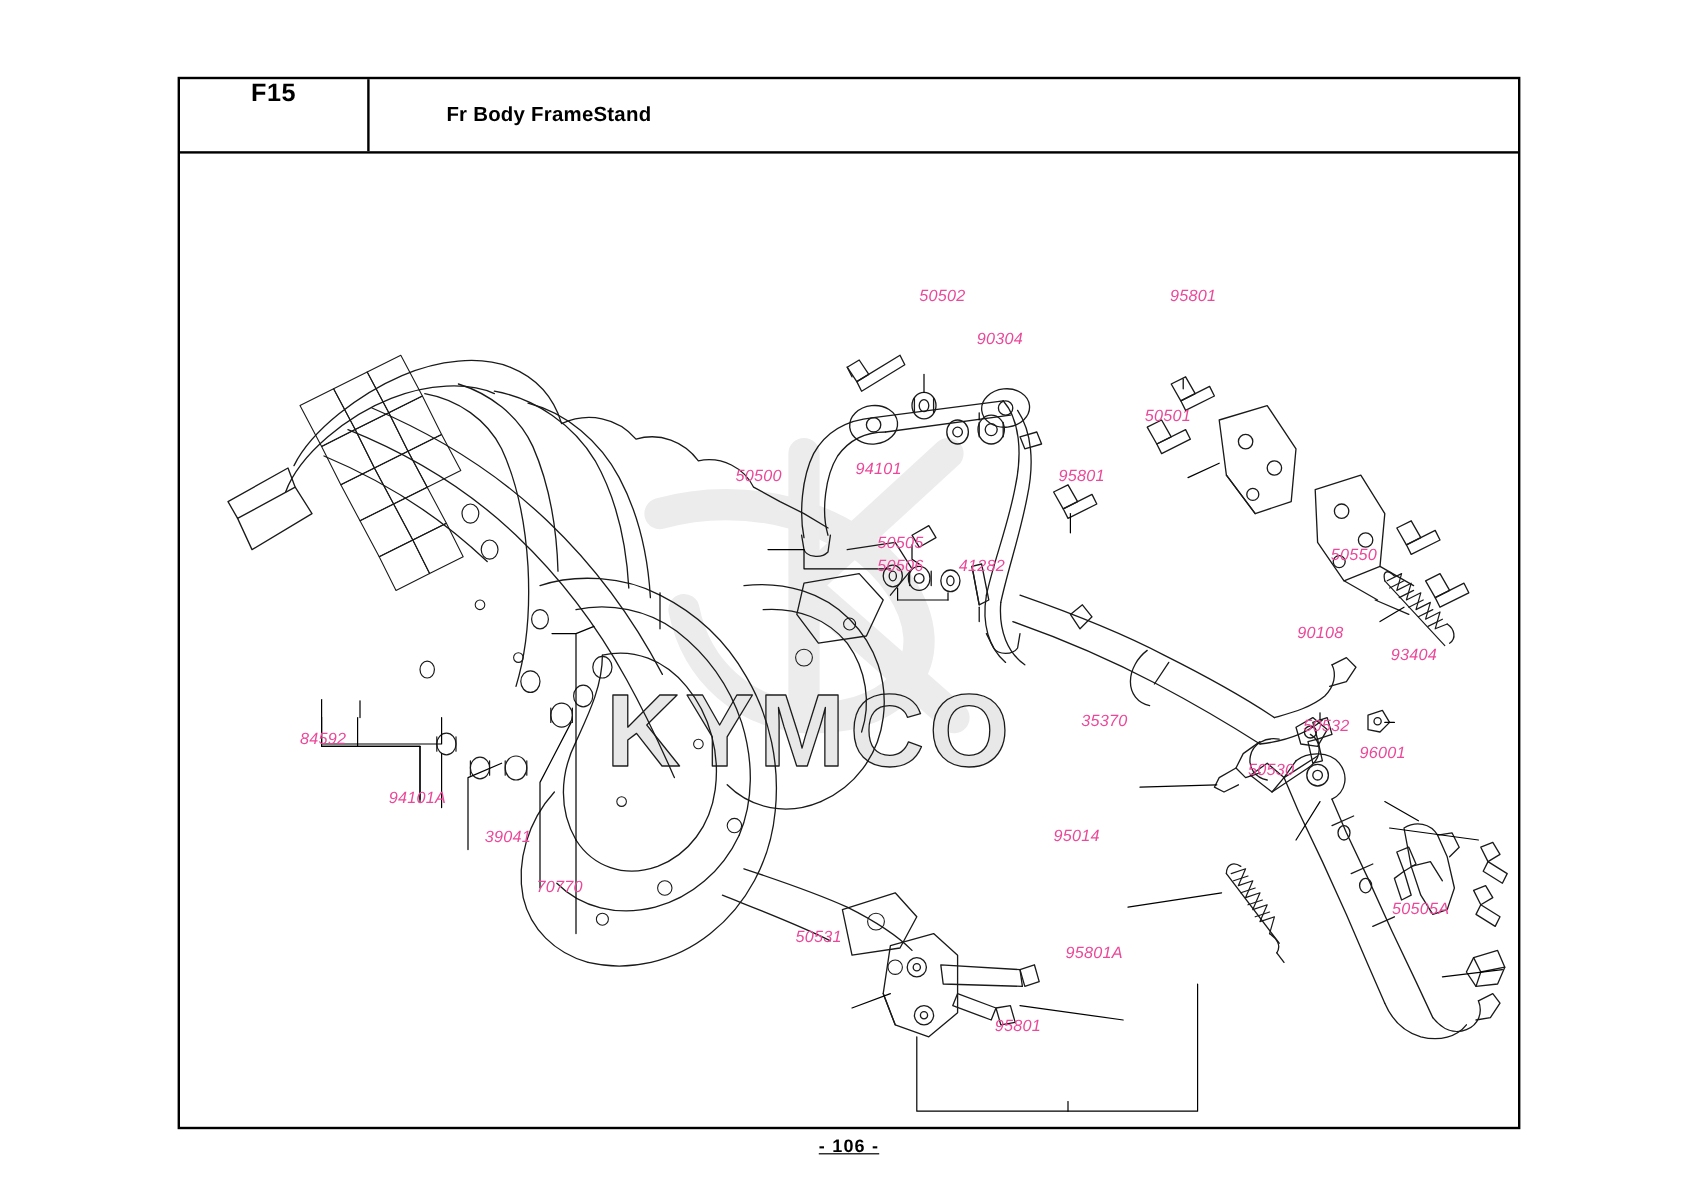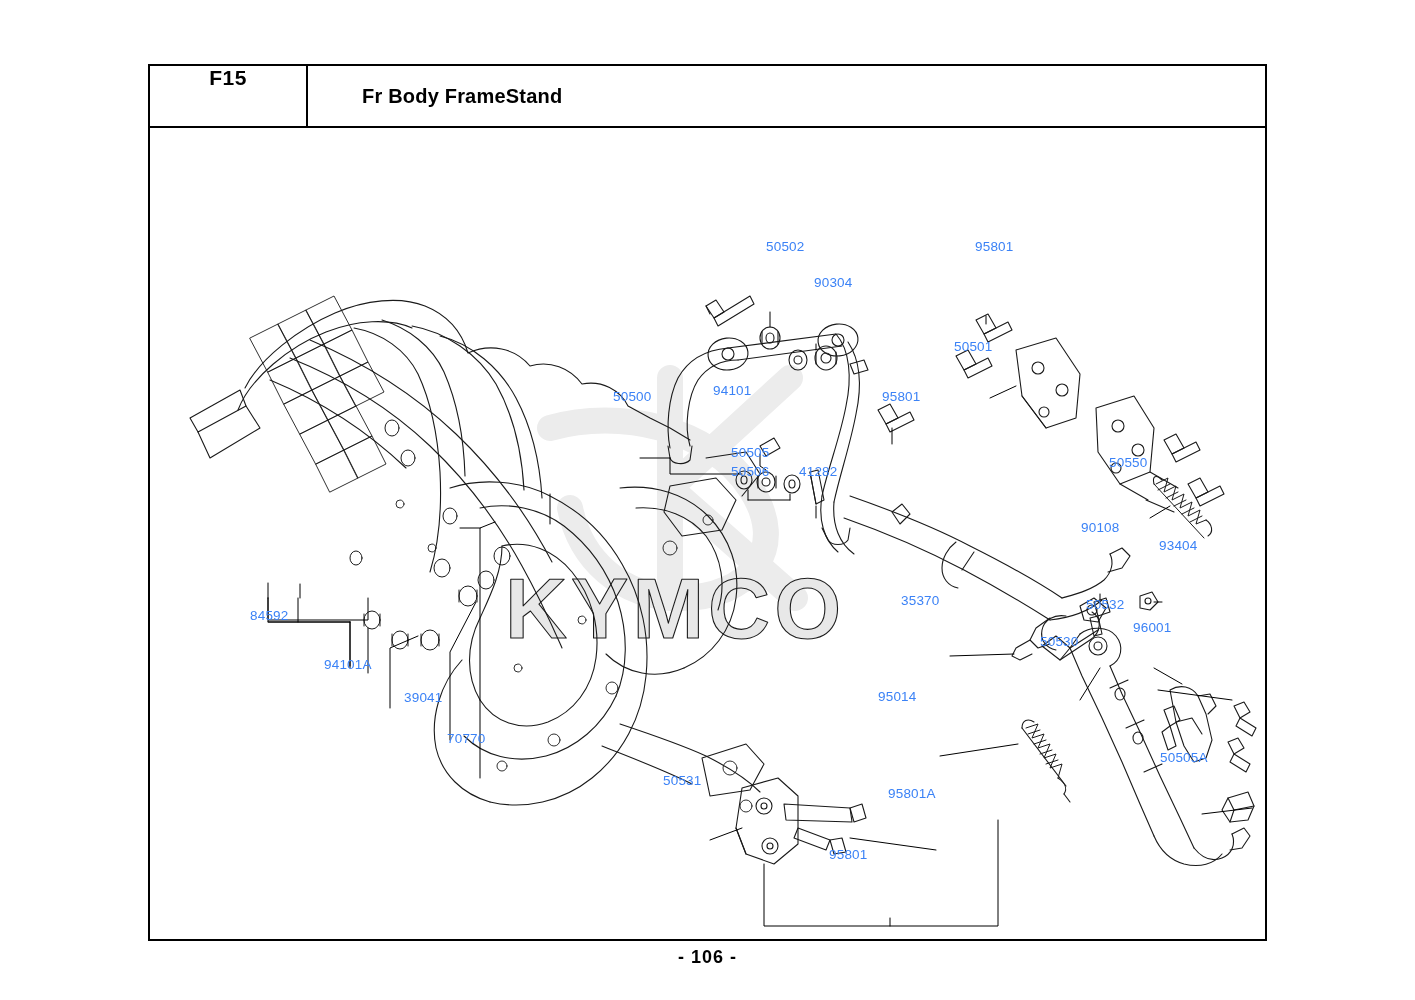--- a/index.html
+++ b/index.html
@@ -55,26 +55,26 @@
     align-items: flex-start;
     justify-content: center;
   }
   .header-code {
     font-size: 21px;
     font-weight: bold;
     letter-spacing: 0.5px;
   }
   .header-title {
     position: absolute;
-    left: 212px;
+    left: 222px;
     top: 0;
     height: 100%;
     display: flex;
     align-items: center;
-    font-size: 20px;
+    font-size: 17px;
     font-weight: bold;
     letter-spacing: 0.2px;
   }
 
   
   .canvas {
     position: absolute;
     left: 0;
     top: 62px;
     width: 100%;
@@ -85,35 +85,37 @@
     position: absolute;
     left: 0;
     top: 0;
   }
 
   
   .lbl {
     position: absolute;
     font-size: 13.5px;
     font-family: "Liberation Sans", sans-serif;
-    color: #3b82f6;
+    color: #ec4899;
     white-space: nowrap;
     letter-spacing: 0.2px;
+    font-style: italic;
   }
 
   
   .page-number {
     position: absolute;
     left: 0;
     top: 947px;
     width: 1415px;
     text-align: center;
-    font-size: 18px;
+    font-size: 15px;
     font-weight: bold;
     letter-spacing: 1px;
+    text-decoration: underline;
   }
 
   
   .wm {
     font-family: "Liberation Sans", sans-serif;
     font-weight: bold;
     fill: #e8e8e8;
   }
 </style>
 </head>

